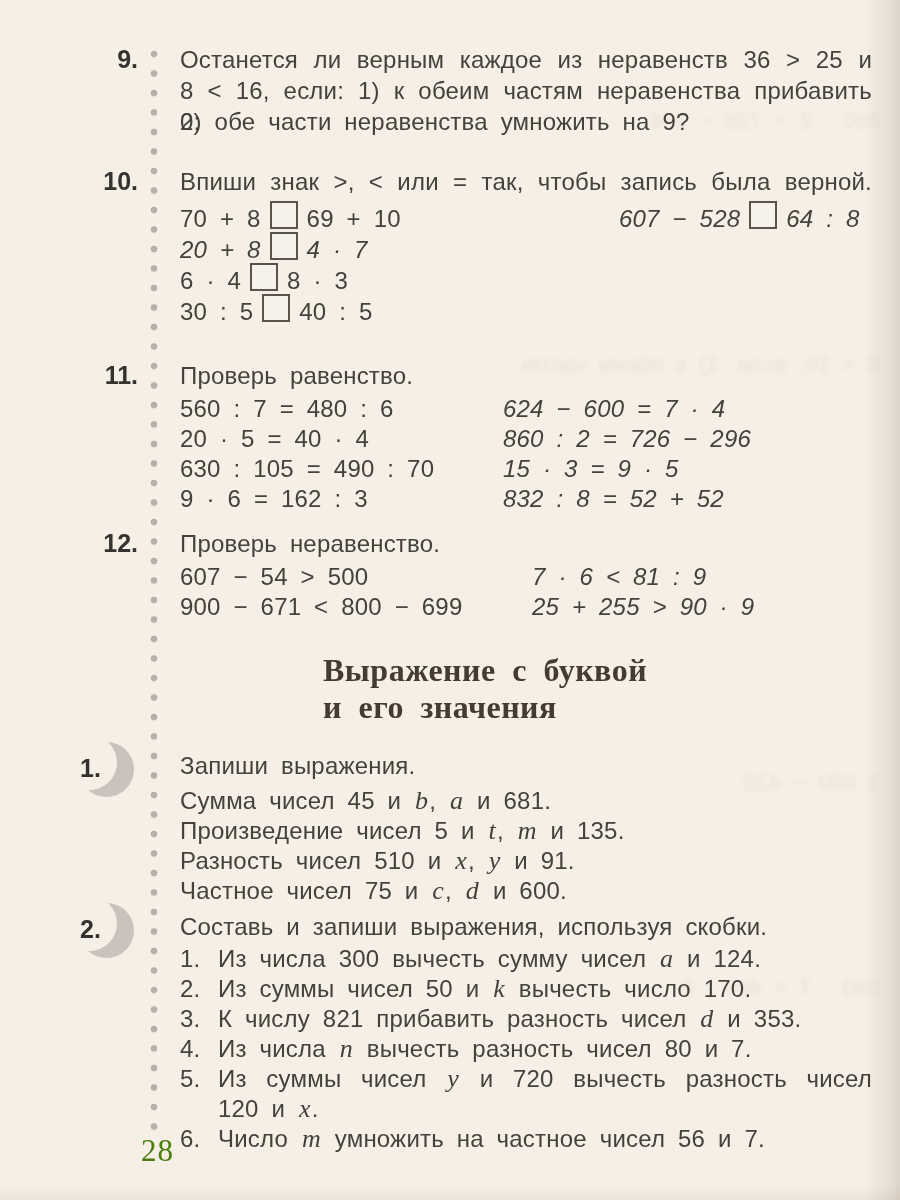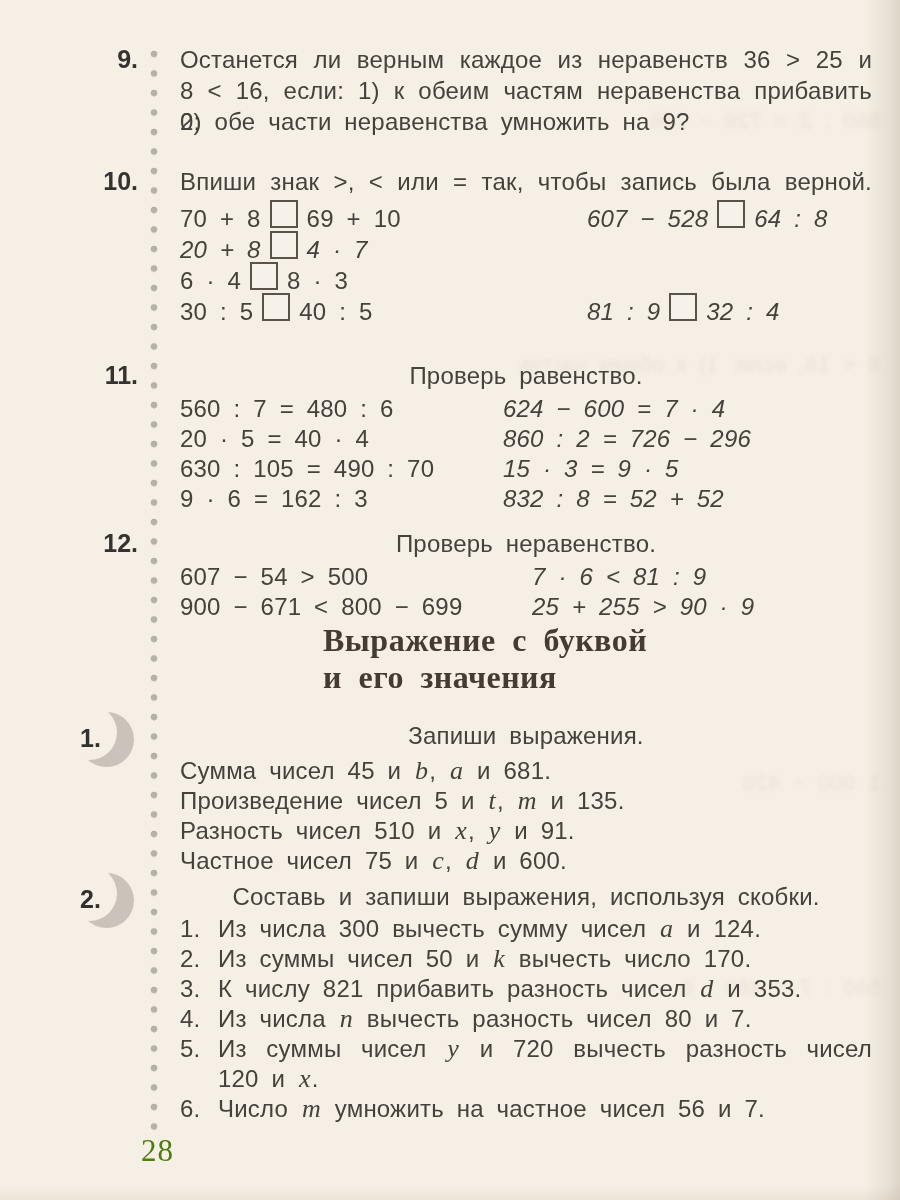--- a/index.html
+++ b/index.html
@@ -15,27 +15,27 @@
     background:linear-gradient(to bottom, rgba(101,78,56,0), rgba(101,78,56,.07));}
   .dots{
     position:absolute;left:150px;top:50px;width:8px;height:1086px;
     background-image:radial-gradient(circle at 4px 4px,#b5b0aa 3px,rgba(0,0,0,0) 3.7px);
     background-size:8px 19.5px;background-repeat:repeat-y;
   }
   .content{position:absolute;left:180px;top:44px;width:692px;}
   .task{position:relative;}
   .tnum{position:absolute;left:-102px;top:1px;width:60px;text-align:right;
     font-weight:700;font-size:25px;color:#35332f;letter-spacing:0;}
-  .label{height:31px;line-height:31px;text-align:center;}
+  .label{height:31px;line-height:31px;}
   .line{height:31px;line-height:31px;}
   .line30{height:30px;line-height:30px;}
   .jl{text-align:justify;text-align-last:justify;}
   
   .rows{margin-top:6px;}
-  .row{display:flex;height:31px;line-height:31px;align-items:center;}
+  .row{display:flex;height:31px;line-height:31px;align-items:flex-start;gap:32px;}
   .row30{display:flex;height:30px;line-height:30px;}
   .l10{width:407px;}
   .l11{width:323px;}
   .l12{width:352px;}
   .cr{flex:1;font-style:italic;}
   .box{display:inline-block;width:24px;height:24px;border:2px solid #59534c;
     margin:0 9px;vertical-align:middle;position:relative;top:-6px;background:rgba(255,255,255,.15);}
   
   .heading{margin-left:143px;font-family:"Liberation Serif",serif;font-weight:700;
     font-size:32px;line-height:37px;color:#463b33;letter-spacing:.5px;word-spacing:8px;}
@@ -84,21 +84,20 @@
           <div class="cr"><span>607 − 528</span><span class="box"></span><span>64 : 8</span></div>
         </div>
         <div class="row">
           <div class="cr"><span>20 + 8</span><span class="box"></span><span>4 · 7</span></div>
         </div>
         <div class="row">
           <div class="l10"><span>6 · 4</span><span class="box"></span><span>8 · 3</span></div>
         </div>
         <div class="row">
           <div class="l10"><span>30 : 5</span><span class="box"></span><span>40 : 5</span></div>
-          <div class="cr"><span>81 : 9</span><span class="box"></span><span>32 : 4</span></div>
         </div>
       </div>
     </div>
 
     <div class="task" style="margin-top:33px;">
       <span class="tnum">11.</span>
       <div class="label">Проверь равенство.</div>
       <div style="margin-top:3px;">
         <div class="row30">
           <div class="l11">560 : 7 = 480 : 6</div>
@@ -127,21 +126,21 @@
           <div class="l12">607 − 54 &gt; 500</div>
           <div class="cr">7 · 6 &lt; 81 : 9</div>
         </div>
         <div class="row30">
           <div class="l12">900 − 671 &lt; 800 − 699</div>
           <div class="cr">25 + 255 &gt; 90 · 9</div>
         </div>
       </div>
     </div>
 
-    <div class="heading" style="">
+    <div class="heading" style="margin-top:30px;">
       <div>Выражение с буквой</div>
       <div>и его значения</div>
     </div>
 
     <div class="task" style="margin-top:24px;">
       <div class="badge">
         <span class="disc"></span>
         <span class="cut"></span>
         <span class="bnum">1.</span>
       </div>

